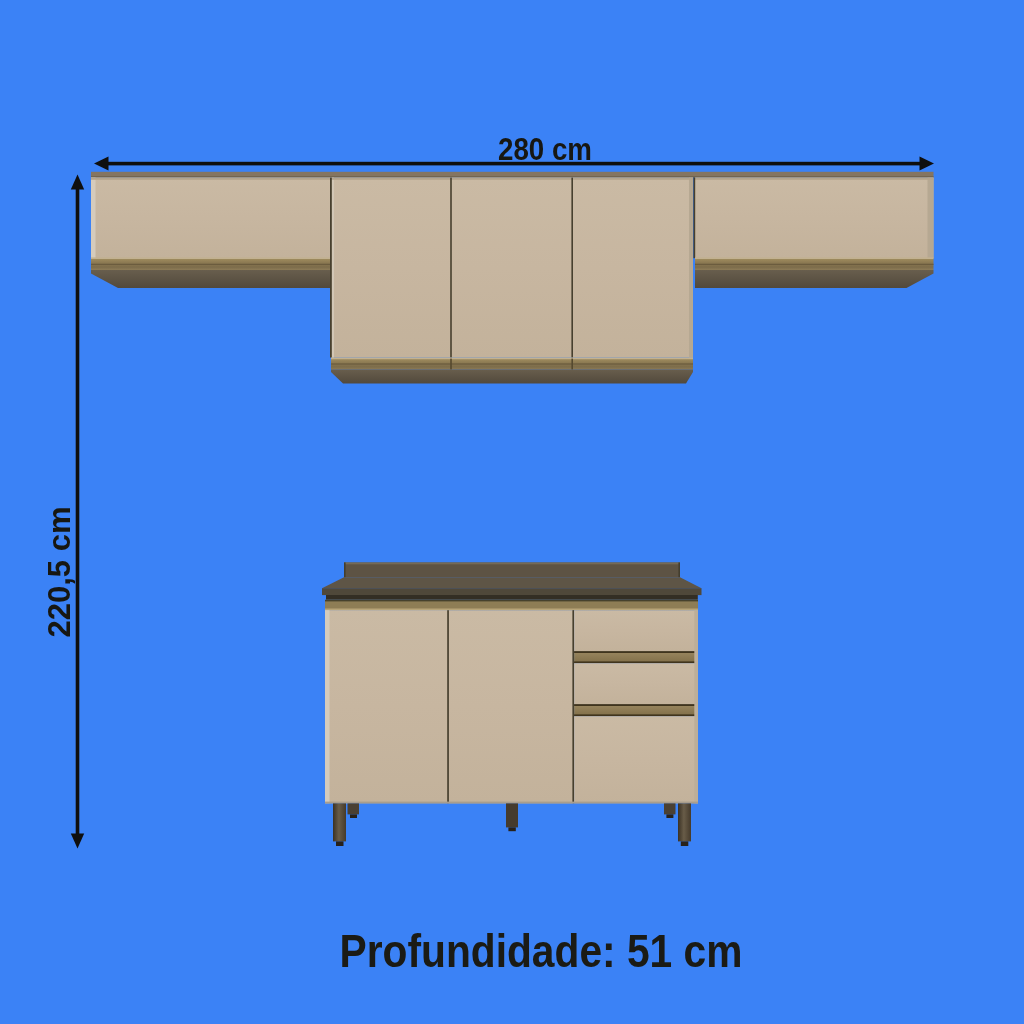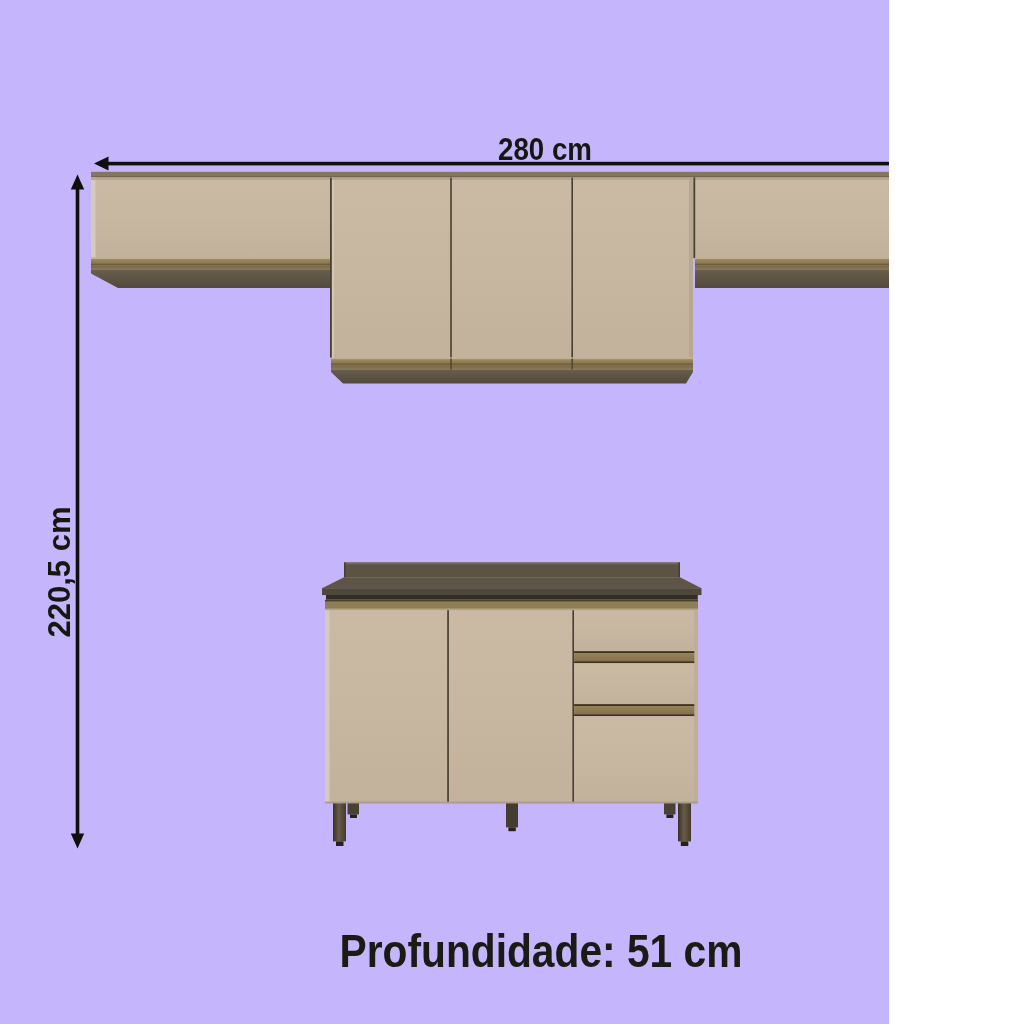--- a/index.html
+++ b/index.html
@@ -1,16 +1,16 @@
 <!DOCTYPE html>
 <html><head>
 <meta charset="utf-8">
 <style>
   html,body{margin:0;padding:0;background:#ffffff;}
-  .page{position:relative;width:889px;height:1024px;background:#c4b5fd;overflow:hidden;
+  .page{position:relative;width:1024px;height:1024px;background:#3b82f6;overflow:hidden;
         font-family:"Liberation Sans", sans-serif;}
   svg{position:absolute;left:0;top:0;}
 </style>
 </head>
 <body>
 <div class="page">
 <svg width="1024" height="1024" viewBox="0 0 1024 1024">
 <defs>
   <linearGradient id="doorV" x1="0" y1="0" x2="0" y2="1">
     <stop offset="0" stop-color="#cabaa4"></stop>

